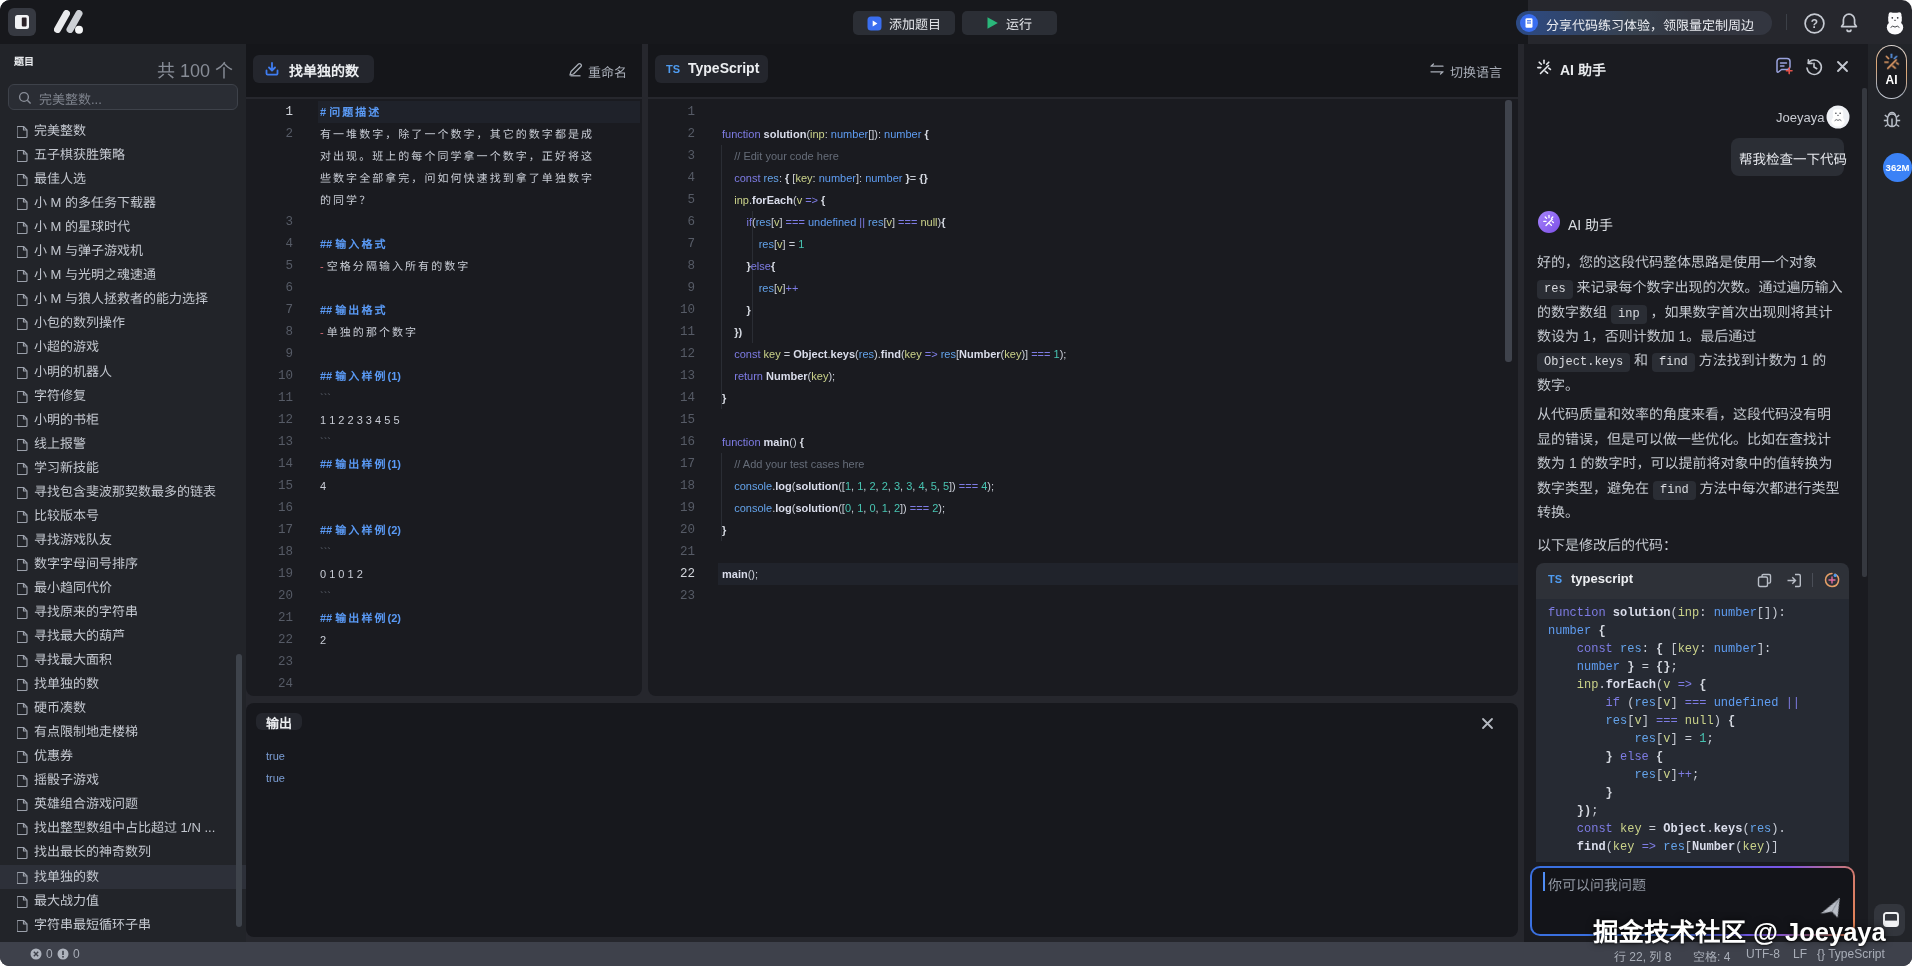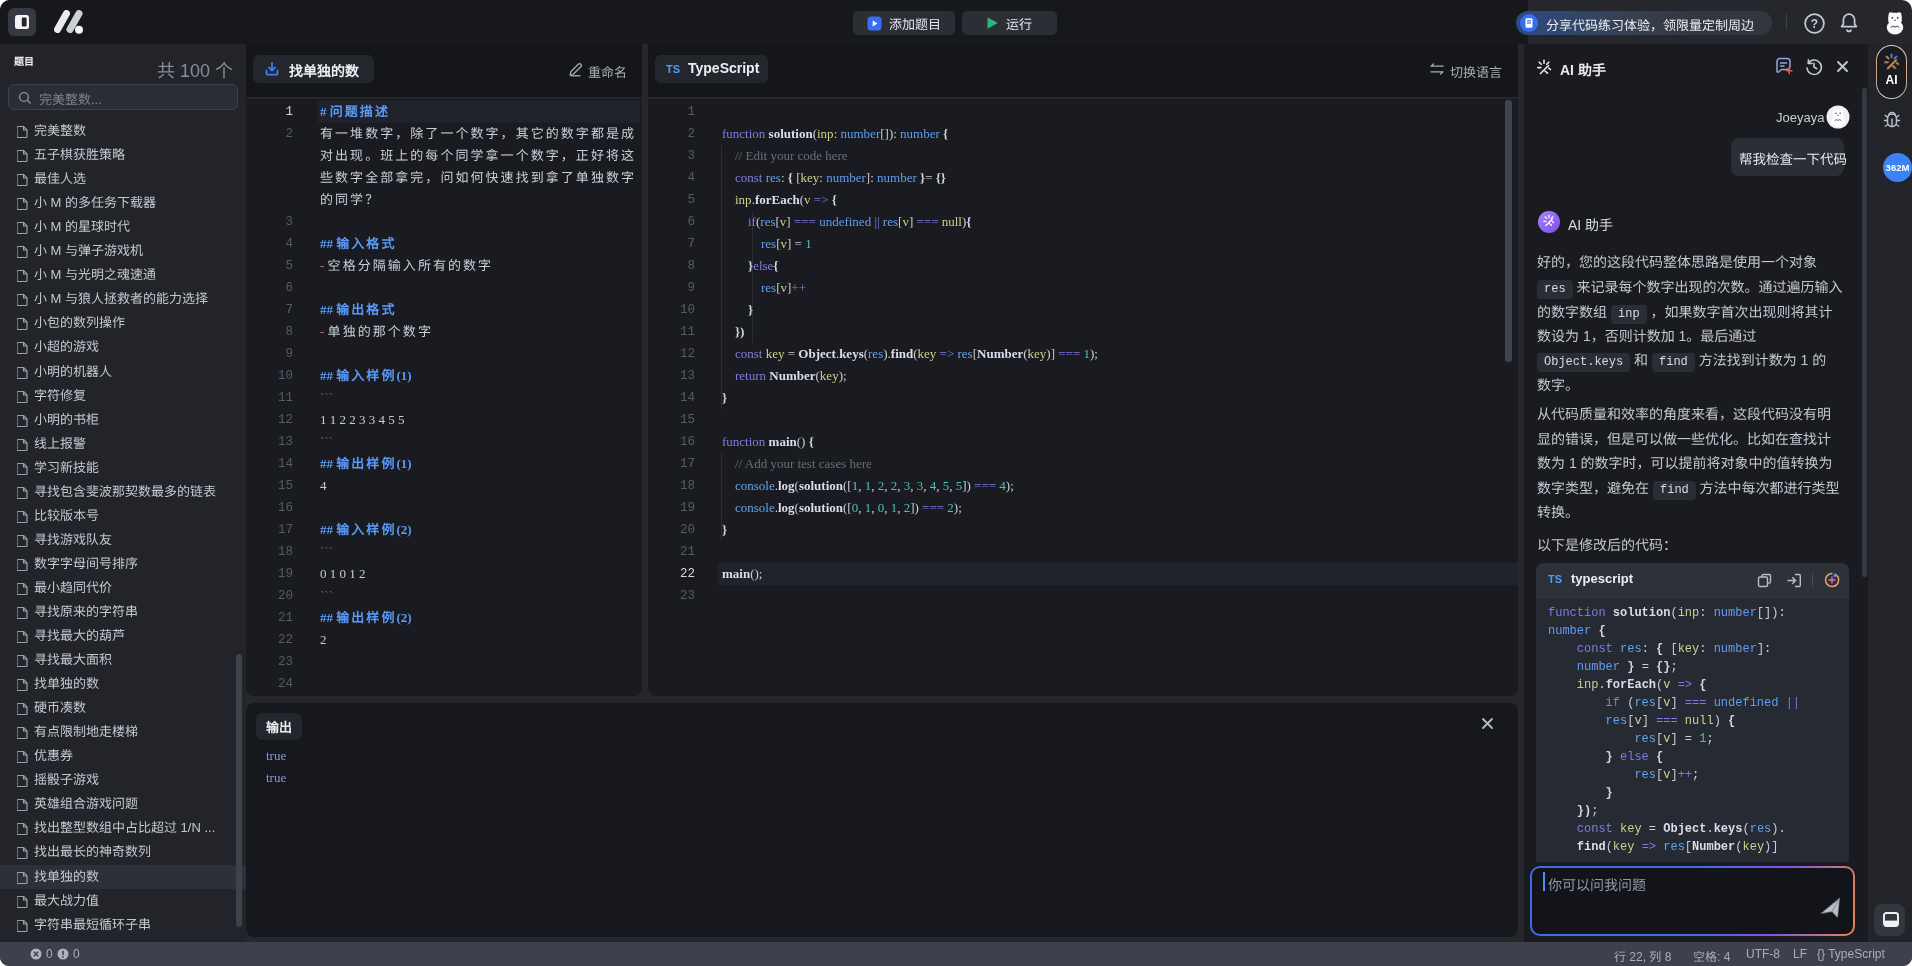--- a/index.html
+++ b/index.html
@@ -16,21 +16,21 @@
 #sbcount{position:absolute;right:13px;top:12px;font-size:18px;color:#878c96}
 #searchbox{position:absolute;left:8px;top:40px;width:230px;height:26px;background:#2a2d34;border:1px solid #3e424a;border-radius:6px}
 #searchbox span{position:absolute;left:30px;top:4px;font-size:13px;color:#7d828c}
 .sbitem{position:absolute;left:0;width:246px;height:24px;color:#c3c7cf;font-size:13px;line-height:24px}
 .sbitem .txt{position:absolute;left:34px;white-space:nowrap}
 .sbitem.sel{background:#2d3039}
 .phead{position:absolute;top:44px;height:53px;background:#15161a}
 .pbody{position:absolute;top:99px;background:#1a1b20;border-radius:0 0 8px 8px}
 .tab{position:absolute;background:#24262d;border-radius:6px;display:flex;align-items:center;color:#eceef1}
 .gut{position:absolute;color:#565b66;font-size:12.5px;font-family:"Liberation Mono",monospace;text-align:right;line-height:22px;white-space:pre}
-.cl{position:absolute;white-space:pre;font-size:13px;line-height:22px;font-family:Liberation Serif, serif;color:#c9cdd6}
+.cl{position:absolute;white-space:pre;font-size:11px;line-height:22px;font-family:Liberation Sans, sans-serif;color:#c9cdd6}
 .cjk{letter-spacing:2.05px}
 .k{color:#7e7ce4}.fn{color:#daddeb;font-weight:bold}.v{color:#64a3ea}.pa{color:#cbd38a}.t{color:#5f9df2}.n{color:#48c4b2}.c{color:#666d79}.b{color:#d4d8e0;font-weight:bold}
 .h{color:#5a9af5;font-weight:bold}
 .dash{color:#d8707a}
 .fence{color:#5d626d}
 #aipanel{position:absolute;left:1524px;top:44px;width:344px;height:898px;background:#1a1b20}
 .chip{display:inline-block;background:#2a2d34;border-radius:4px;font-family:"Liberation Mono",monospace;font-size:12px;color:#d8dade;padding:0 7px;line-height:19px}
 .ailine{position:absolute;font-size:14px;color:#c3c7ce;white-space:nowrap}
 .acl{position:absolute;white-space:pre;font-size:12px;line-height:18px;font-family:"Liberation Mono",monospace;color:#c9cdd6}
 #rightstrip{position:absolute;left:1868px;top:44px;width:44px;height:898px;background:#222429}
@@ -467,21 +467,21 @@
 <div class="cl" style="left:722px;top:431px"><span class="k">function</span> <span class="fn">main</span>() <span class="b">{</span></div>
 <div class="cl" style="left:722px;top:453px">    <span class="c">// Add your test cases here</span></div>
 <div class="cl" style="left:722px;top:475px">    <span class="v">console</span>.<span class="fn">log</span>(<span class="fn">solution</span>([<span class="n">1</span>, <span class="n">1</span>, <span class="n">2</span>, <span class="n">2</span>, <span class="n">3</span>, <span class="n">3</span>, <span class="n">4</span>, <span class="n">5</span>, <span class="n">5</span>]) <span class="k">===</span> <span class="n">4</span>);</div>
 <div class="cl" style="left:722px;top:497px">    <span class="v">console</span>.<span class="fn">log</span>(<span class="fn">solution</span>([<span class="n">0</span>, <span class="n">1</span>, <span class="n">0</span>, <span class="n">1</span>, <span class="n">2</span>]) <span class="k">===</span> <span class="n">2</span>);</div>
 <div class="cl" style="left:722px;top:519px"><span class="b">}</span></div>
 <div class="cl" style="left:722px;top:563px"><span class="fn">main</span>();</div>
 <div class="abs" style="left:1505px;top:100px;width:7px;height:262px;background:#3f434c;border-radius:3px"></div>
     </div>
 <div id="outputpanel">
       <div class="abs" style="left:246px;top:703px;width:1272px;height:234px;background:#17181d;border-radius:8px"></div>
-<div class="tab" style="left:256px;top:713px;width:46px;height:27px">
+<div class="tab" style="left:256px;top:713px;width:46px;height:17px">
         <span style="margin:auto;font-size:13px;font-weight:bold">输出</span>
       </div>
 <svg class="ic" style="left:1481px;top:717px" width="13" height="13" viewBox="0 0 13 13">
         <path d="M2 2 L11 11 M11 2 L2 11" stroke="#b6bac2" stroke-width="1.8" stroke-linecap="round"></path>
       </svg>
 <div class="cl" style="left:266px;top:745px;color:#7c9fd6">true</div>
 <div class="cl" style="left:266px;top:767px;color:#7c9fd6">true</div>
     </div>
 <div id="aipanel"></div>
 <svg class="ic" style="left:1536px;top:59px" width="16" height="16" viewBox="0 0 16 16">
@@ -647,12 +647,13 @@
         <rect x="5.2" y="2.8" width="1.6" height="4.2" fill="#3e414b"></rect>
         <rect x="5.2" y="8" width="1.6" height="1.6" fill="#3e414b"></rect>
       </svg>
 <div class="abs" style="left:73px;top:5px">0</div>
 <div class="abs" style="left:1614px;top:5px">行 22, 列 8</div>
 <div class="abs" style="left:1693px;top:5px">空格: 4</div>
 <div class="abs" style="left:1746px;top:5px">UTF-8</div>
 <div class="abs" style="left:1793px;top:5px">LF</div>
 <div class="abs" style="left:1817px;top:5px">{} TypeScript</div>
 </div>
+<div id="watermark">掘金技术社区 @ Joeyaya</div>
 </div>
 </body></html>

